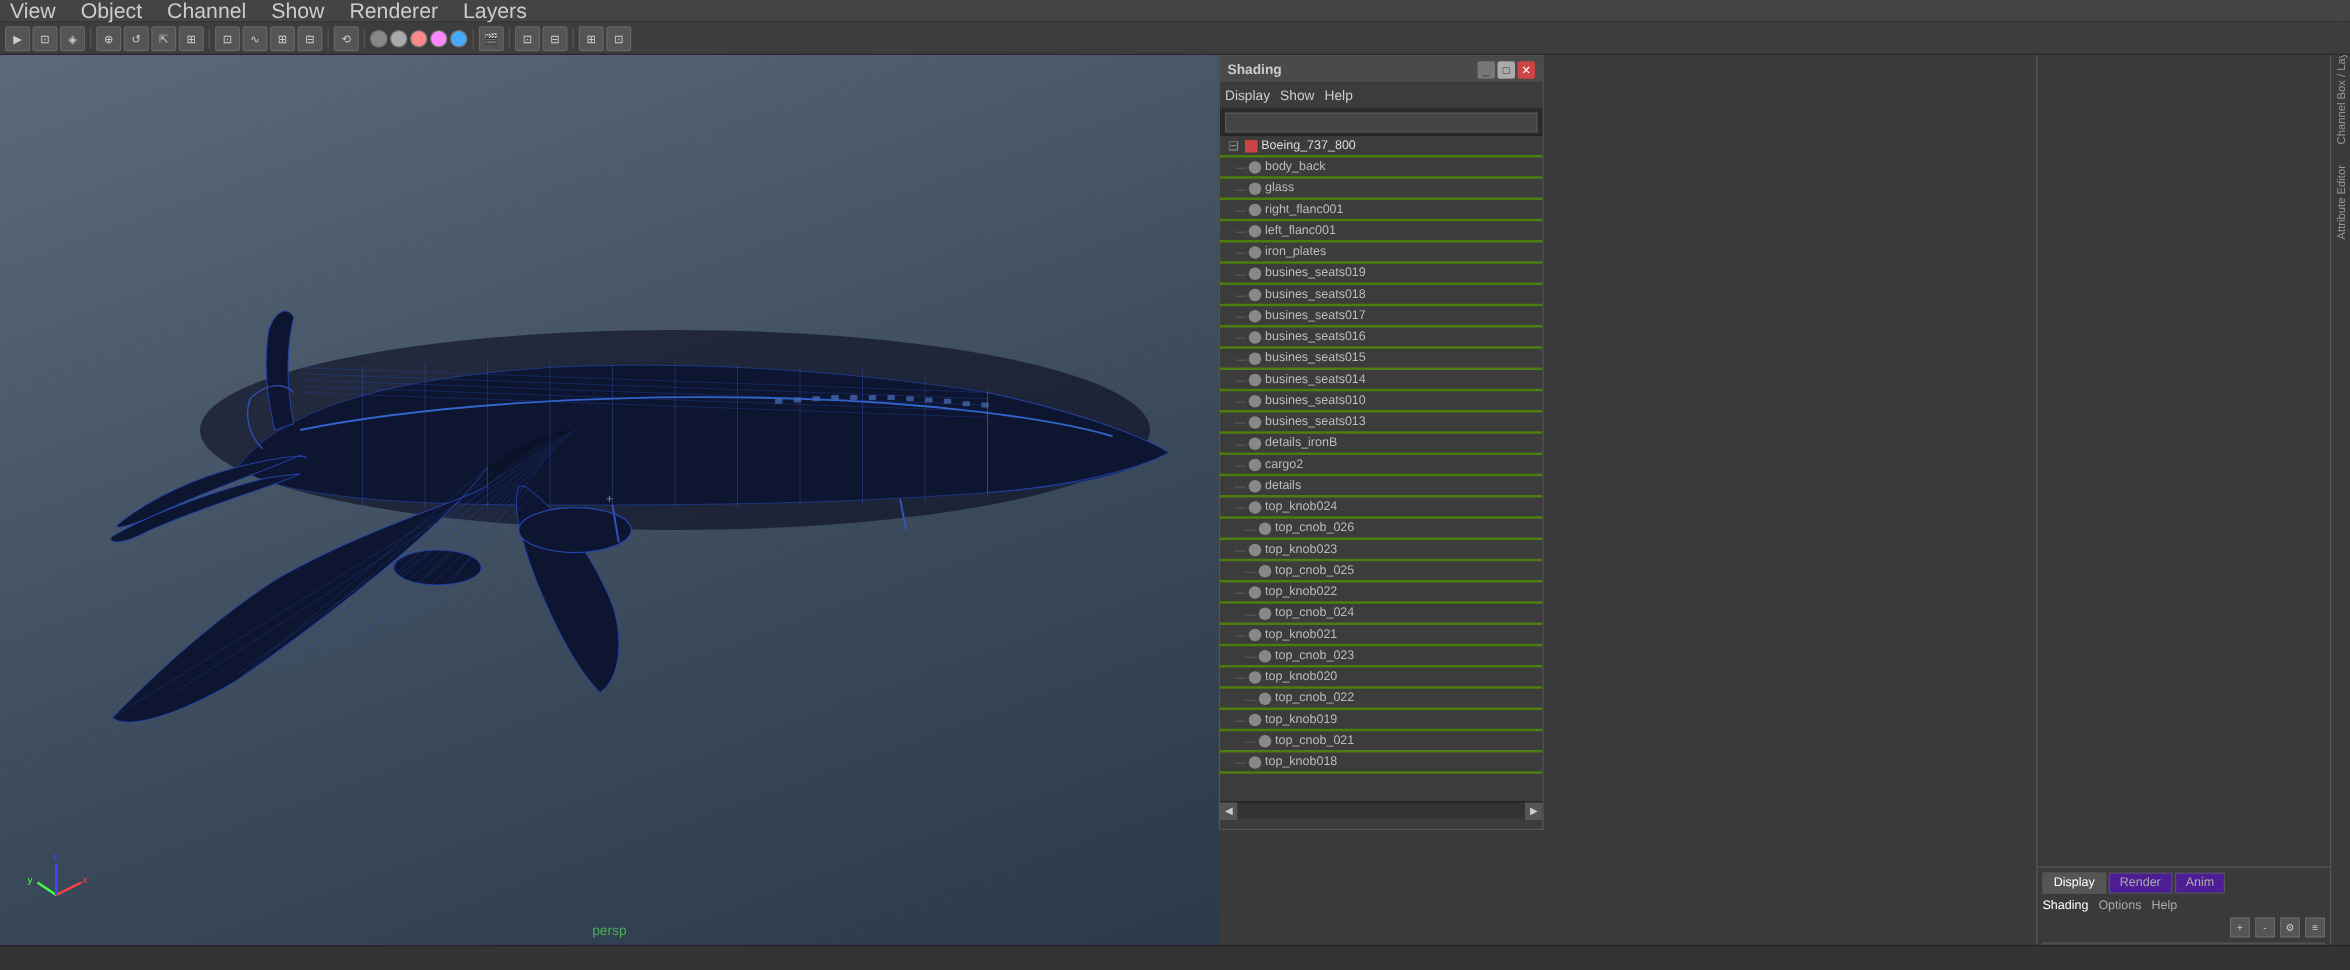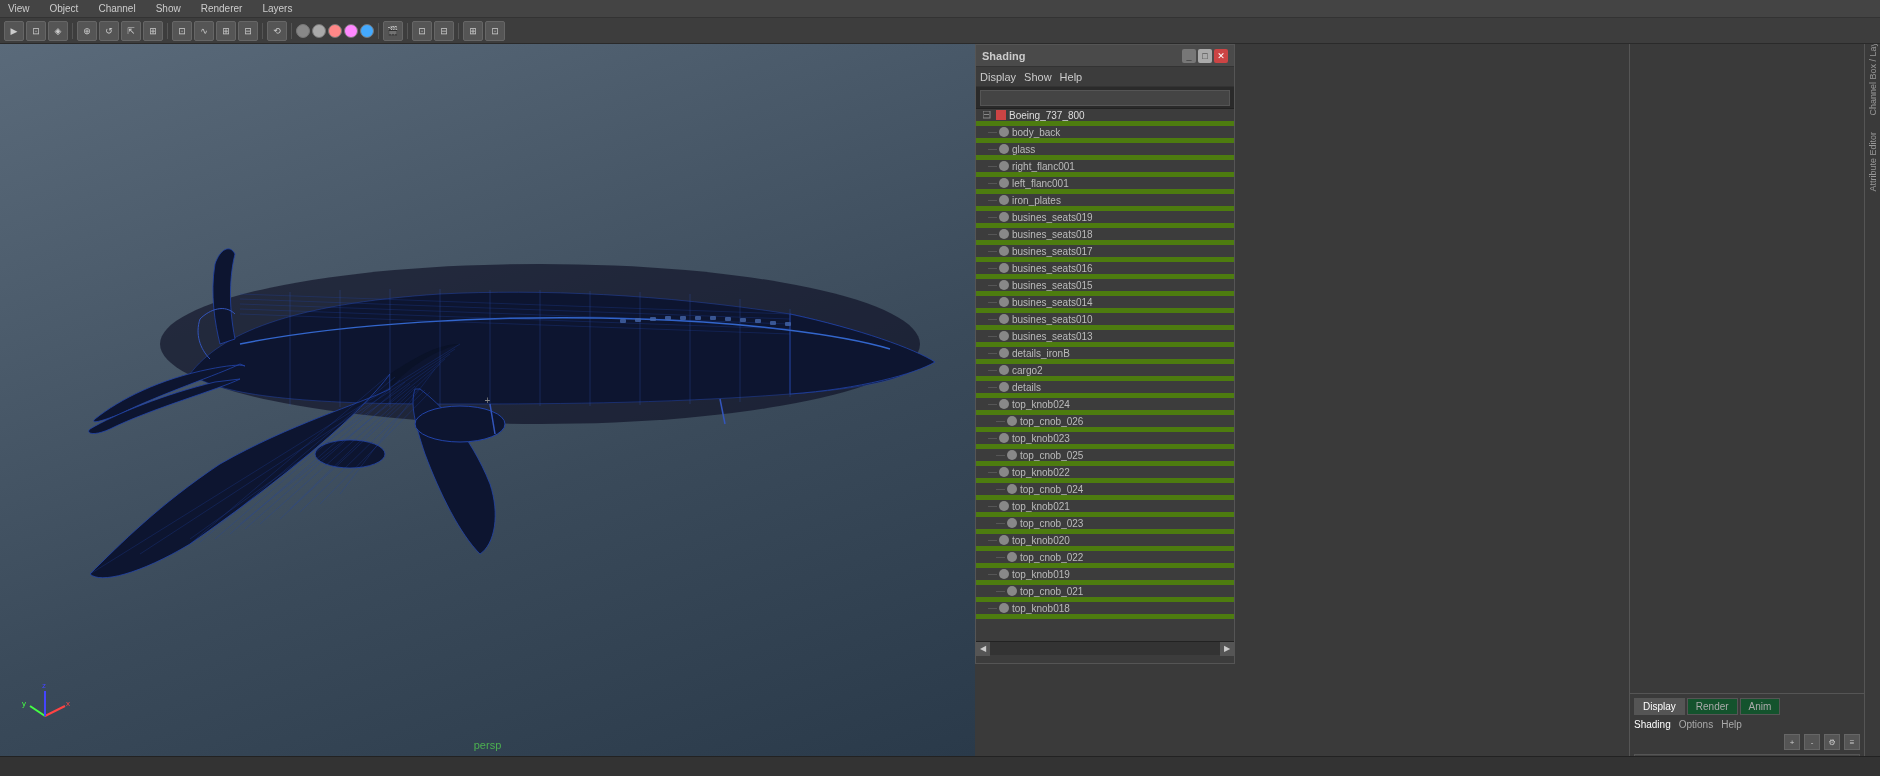--- a/index.html
+++ b/index.html
@@ -22,21 +22,21 @@
       background: #444;
       display: flex;
       align-items: center;
       padding: 0 4px;
       gap: 12px;
       border-bottom: 1px solid #333;
       z-index: 10;
     }
     .menu-item {
       color: #ccc;
-      font-size: 10px;
+      font-size: 17px;
       cursor: pointer;
       padding: 0 4px;
     }
 
     
     #toolbar {
       position: absolute;
       top: 18px; left: 0; right: 0;
       height: 26px;
       background: #3d3d3d;
@@ -218,21 +218,21 @@
     #outliner-tree::-webkit-scrollbar { width: 12px; }
     #outliner-tree::-webkit-scrollbar-track { background: #333; }
     #outliner-tree::-webkit-scrollbar-thumb { background: #555; }
 
     .tree-row {
       height: 17px;
       display: flex;
       align-items: center;
       padding: 0 4px;
       cursor: pointer;
-      border-bottom: 5px solid #4d7c0f;
+      border-bottom: 2px solid #4d7c0f;
     }
     .tree-row.root { padding-left: 4px; }
 
     .tree-icon {
       width: 14px;
       height: 14px;
       display: flex;
       align-items: center;
       justify-content: center;
       margin-right: 2px;
@@ -347,21 +347,21 @@
     }
     #layer-editor-tabs {
       display: flex;
       gap: 2px;
       margin-bottom: 4px;
     }
     .layer-tab {
       padding: 2px 8px;
       font-size: 10px;
       cursor: pointer;
-      background: #14532d;
+      background: #4c1d95;
       color: #aaa;
       border: 1px solid #555;
     }
     .layer-tab.active {
       background: #555;
       color: #fff;
     }
     #layer-editor-subtabs {
       display: flex;
       gap: 8px;

